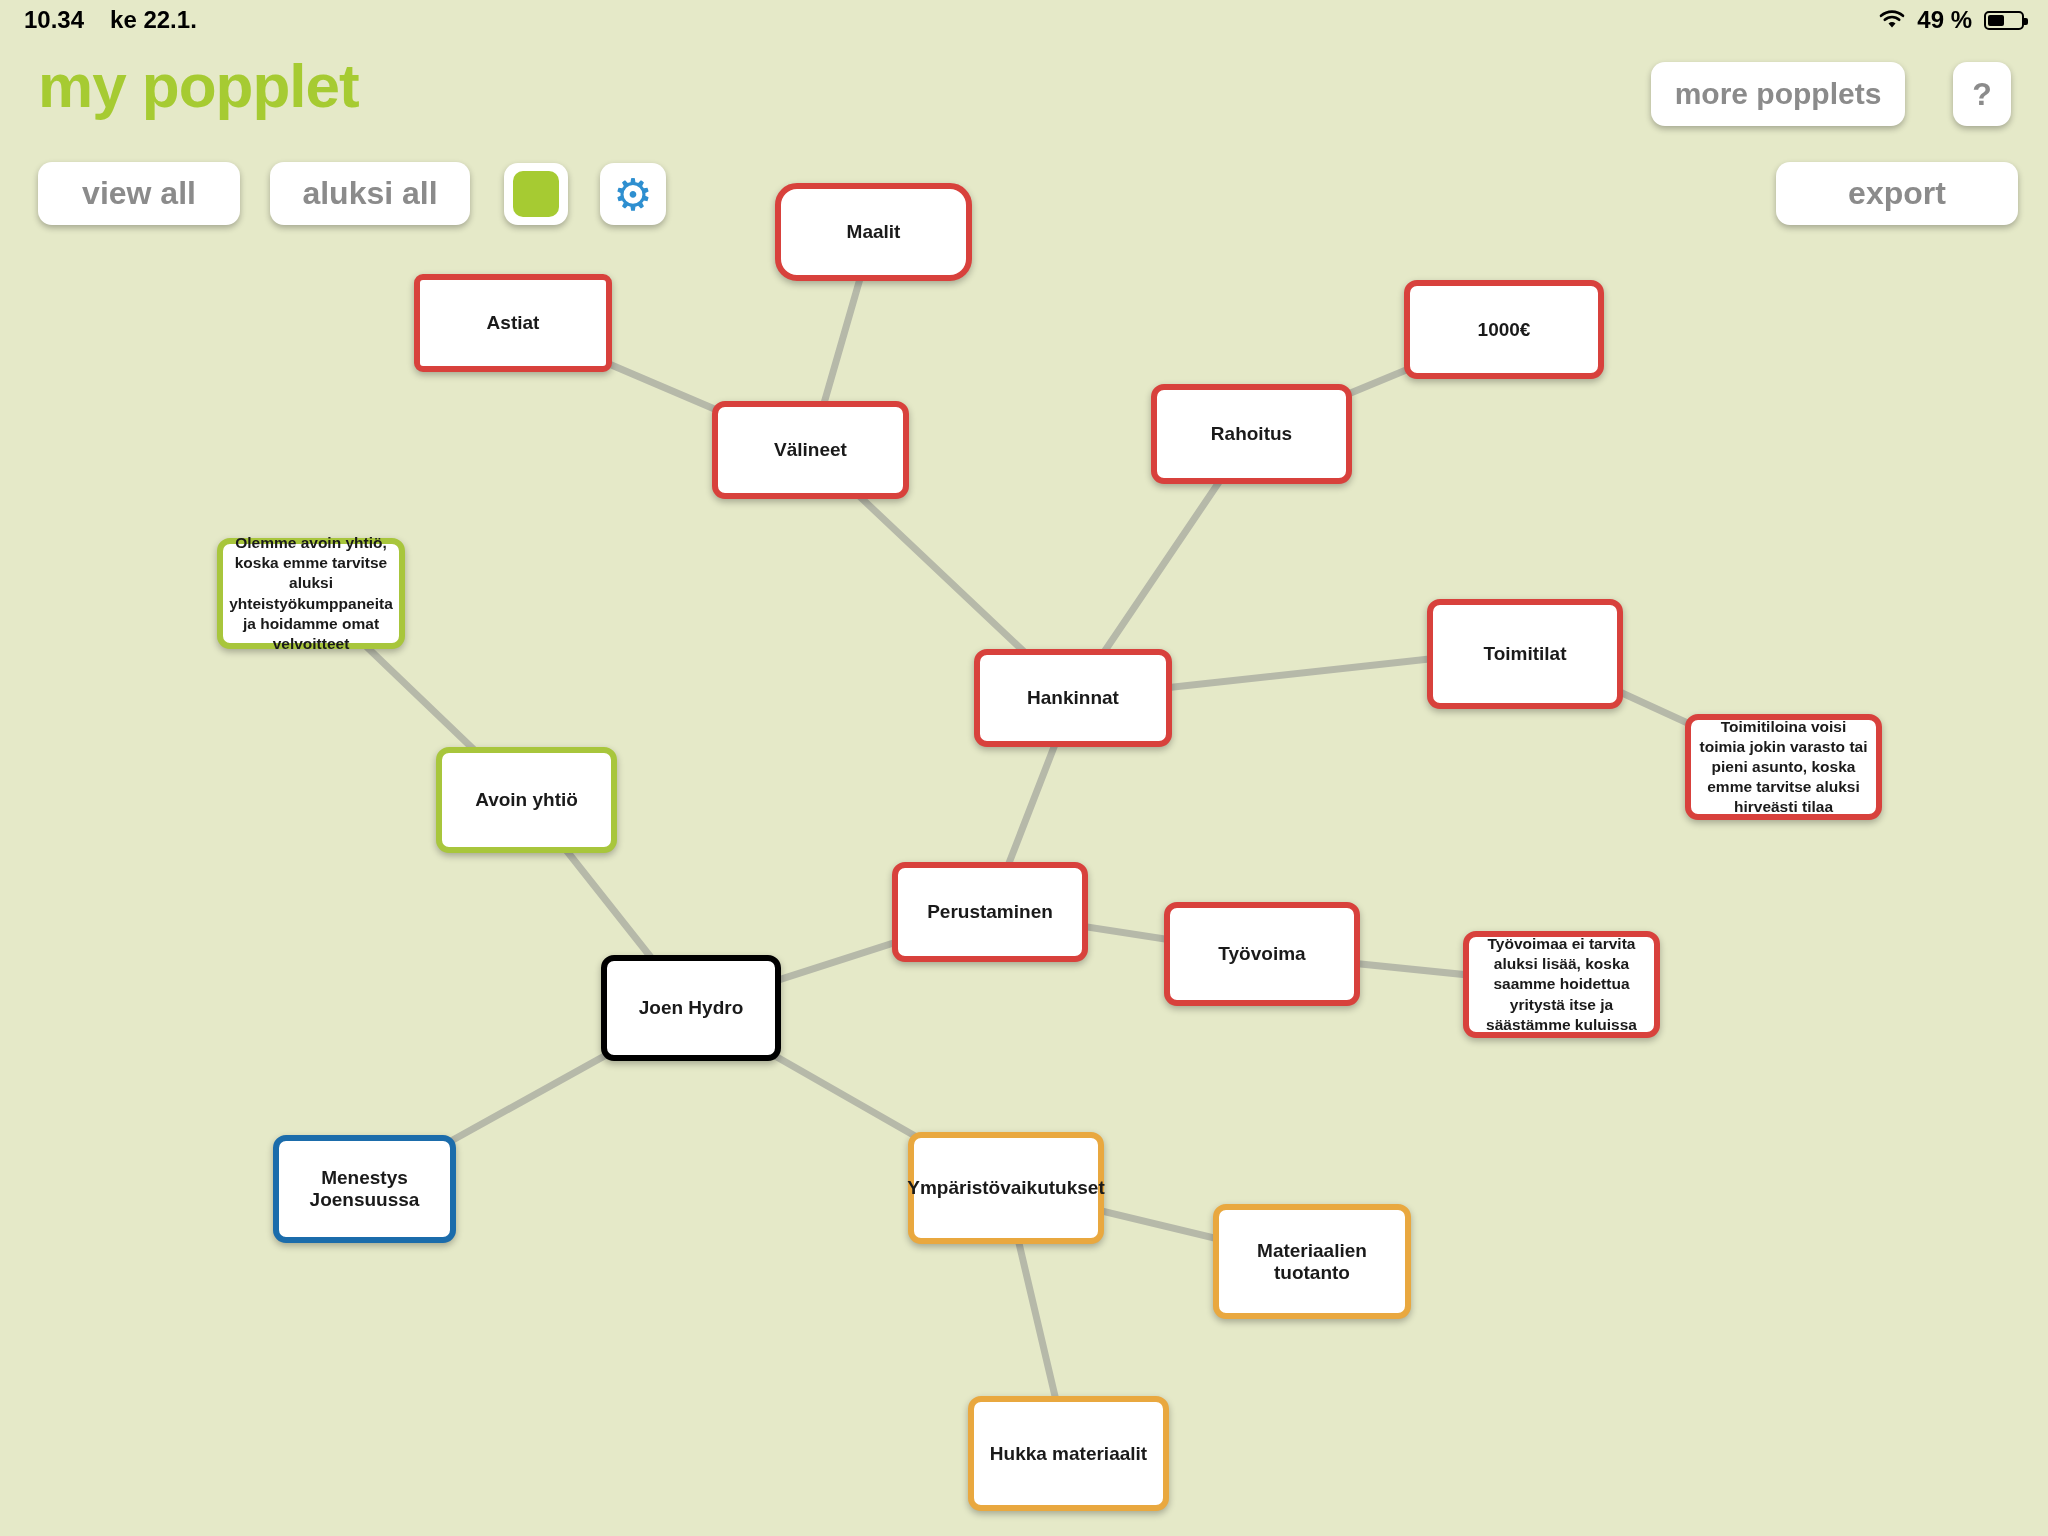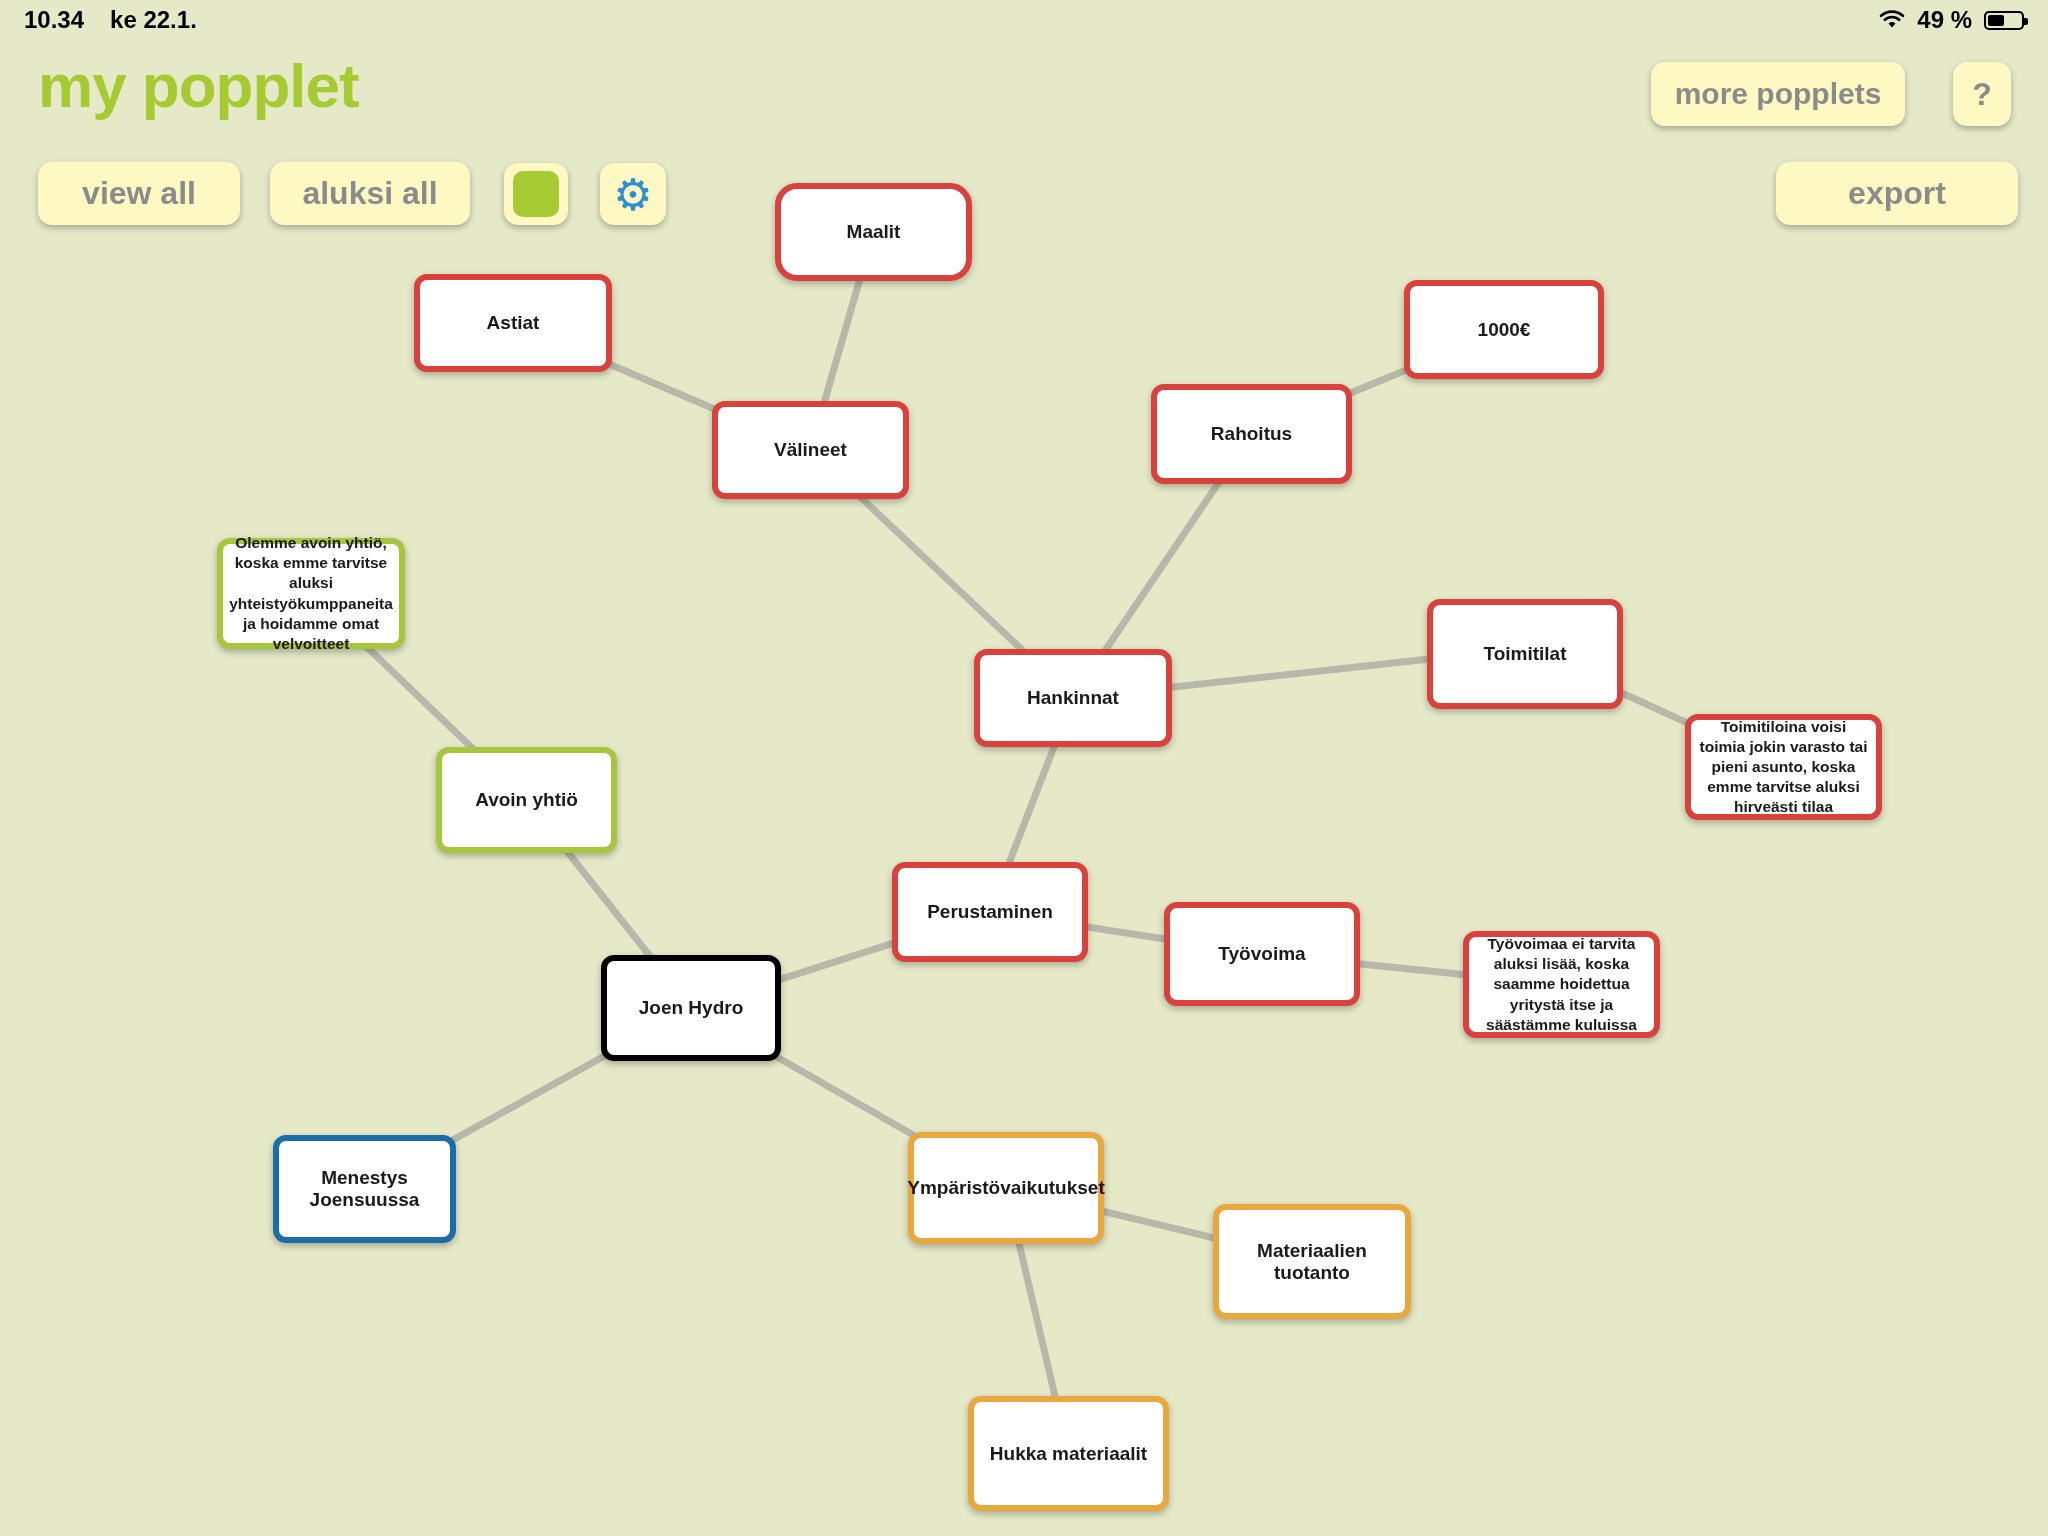--- a/index.html
+++ b/index.html
@@ -25,21 +25,21 @@
   .battery:after{
     content:"";position:absolute;right:-6px;top:5px;width:4px;height:7px;background:#000;
     border-radius:0 2px 2px 0;
   }
   
   .logo{
     position:absolute;left:38px;top:50px;
     font-size:62px;font-weight:800;letter-spacing:-1px;color:#a6cb32;
   }
   .btn{
-    position:absolute;background:#fef9c3;border:none;border-radius:14px;
+    position:absolute;background:#ffffff;border:none;border-radius:14px;
     box-shadow:0 3px 6px rgba(0,0,0,.28);
     color:#8b8b8b;font-weight:bold;font-family:"Liberation Sans",sans-serif;
     display:flex;align-items:center;justify-content:center;cursor:pointer;
   }
   .btn-viewall  {left:38px;  top:162px; width:202px; height:63px; font-size:32px;}
   .btn-clearall {left:270px; top:162px; width:200px; height:63px; font-size:32px;}
   .btn-color    {left:504px; top:163px; width:64px;  height:62px;}
   .btn-color .swatch{width:46px;height:46px;border-radius:10px;}
   .btn-gear     {left:600px; top:163px; width:66px;  height:62px; font-size:44px; color:#2e8fd0; font-weight:normal;}
   .btn-more     {left:1651px;top:62px;  width:254px; height:64px; font-size:30px;}
@@ -74,21 +74,21 @@
     <line x1="311" y1="593.5" x2="526.5" y2="800" stroke="#b6b9a9" stroke-width="7" stroke-linecap="round"></line>
     <line x1="526.5" y1="800" x2="691" y2="1008" stroke="#b6b9a9" stroke-width="7" stroke-linecap="round"></line>
     <line x1="691" y1="1008" x2="364.5" y2="1189" stroke="#b6b9a9" stroke-width="7" stroke-linecap="round"></line>
     <line x1="691" y1="1008" x2="1006" y2="1188" stroke="#b6b9a9" stroke-width="7" stroke-linecap="round"></line>
     <line x1="1006" y1="1188" x2="1312" y2="1261.5" stroke="#b6b9a9" stroke-width="7" stroke-linecap="round"></line>
     <line x1="1006" y1="1188" x2="1068.5" y2="1453.5" stroke="#b6b9a9" stroke-width="7" stroke-linecap="round"></line>
   </svg>
 
 <div id="canvas">
     <div class="node" style="left: 775px; top: 183px; width: 197px; height: 98px; border-color: rgb(216, 65, 60); border-radius: 22px;">Maalit</div>
-    <div class="node" style="left: 414px; top: 274px; width: 198px; height: 98px; border-color: rgb(216, 65, 60);">Astiat</div>
+    <div class="node" style="left: 414px; top: 274px; width: 198px; height: 98px; border-color: rgb(216, 65, 60); border-radius: 9px;">Astiat</div>
     <div class="node" style="left: 1404px; top: 280px; width: 200px; height: 99px; border-color: rgb(216, 65, 60);">1000€</div>
     <div class="node" style="left: 712px; top: 401px; width: 197px; height: 98px; border-color: rgb(216, 65, 60);">Välineet</div>
     <div class="node" style="left: 1151px; top: 384px; width: 201px; height: 100px; border-color: rgb(216, 65, 60);">Rahoitus</div>
     <div class="node" style="left: 1427px; top: 599px; width: 196px; height: 110px; border-color: rgb(216, 65, 60);">Toimitilat</div>
     <div class="node" style="left: 974px; top: 649px; width: 198px; height: 98px; border-color: rgb(216, 65, 60);">Hankinnat</div>
     <div class="node note" style="left: 217px; top: 538px; width: 188px; height: 111px; border-color: rgb(168, 198, 60);">Olemme avoin yhtiö, koska emme tarvitse aluksi yhteistyökumppaneita ja hoidamme omat velvoitteet</div>
     <div class="node" style="left: 436px; top: 747px; width: 181px; height: 106px; border-color: rgb(168, 198, 60);">Avoin yhtiö</div>
     <div class="node note" style="left: 1685px; top: 714px; width: 197px; height: 106px; border-color: rgb(216, 65, 60);">Toimitiloina voisi toimia jokin varasto tai pieni asunto, koska emme tarvitse aluksi hirveästi tilaa</div>
     <div class="node" style="left: 892px; top: 862px; width: 196px; height: 100px; border-color: rgb(216, 65, 60);">Perustaminen</div>
     <div class="node" style="left: 1164px; top: 902px; width: 196px; height: 104px; border-color: rgb(216, 65, 60);">Työvoima</div>

